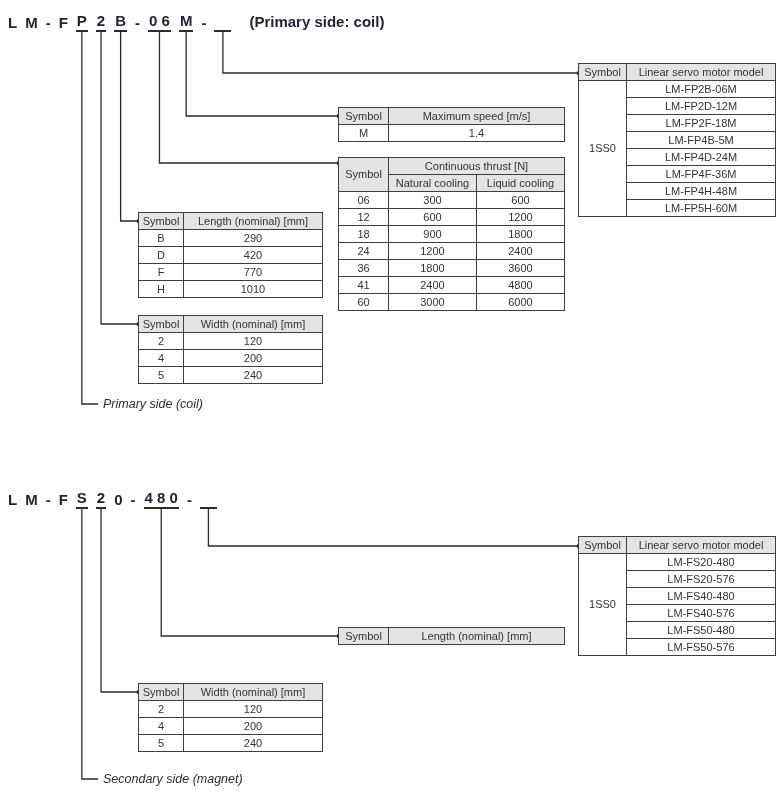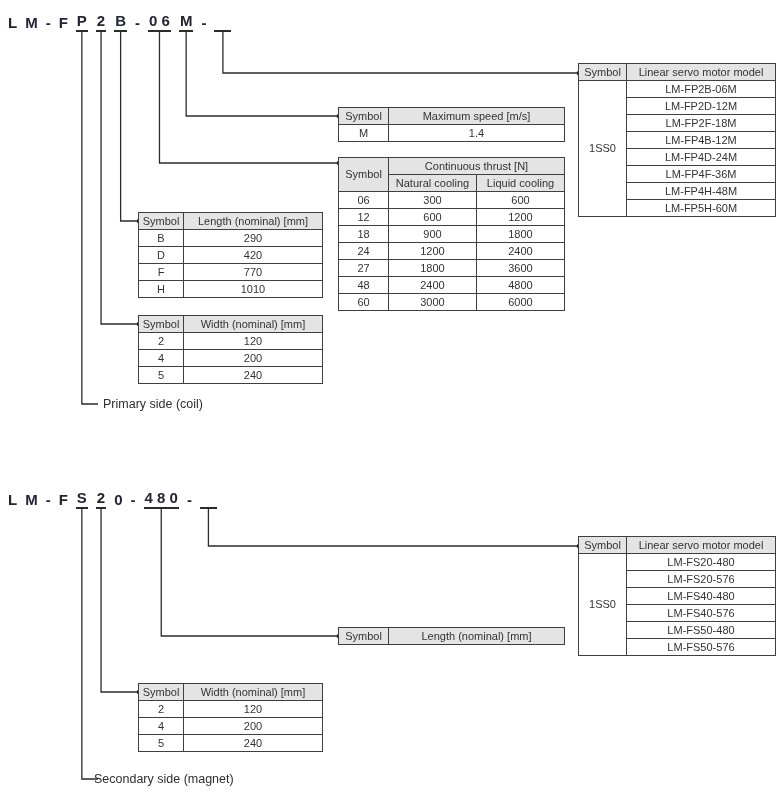--- a/index.html
+++ b/index.html
@@ -64,20 +64,21 @@
     overflow: hidden;
   }
   .tbl th { background: #e4e4e5; }
   .side-label {
     position: absolute;
     font-size: 12.5px;
     color: #2e2e2e;
     line-height: 16px;
     height: 16px;
     white-space: nowrap;
+    font-style: italic;
   }
 </style>
 </head>
 <body>
 
 <div class="canvas">
 
   <svg id="overlay" xmlns="http://www.w3.org/2000/svg">
       <polyline points="222.90625,31 222.90625,73 578,73" fill="none" stroke="#2b2b2b" stroke-width="1.3"></polyline>
       <circle cx="579.5" cy="73" r="2.6" fill="#1c1c1c"></circle>
@@ -105,20 +106,21 @@
     <span class="ch">-</span>
     <span class="ch">F</span>
     <span class="ch u" id="p-P">P</span>
     <span class="ch u" id="p-2">2</span>
     <span class="ch u" id="p-B">B</span>
     <span class="ch">-</span>
     <span class="ch u" id="p-06">0 6</span>
     <span class="ch u" id="p-M">M</span>
     <span class="ch">-</span>
     <span class="ch u blank" id="p-blank"></span>
+    <span class="note">(Primary side: coil)</span>
   </div>
 
   <table class="tbl" id="p-model-table" style="left:578px; top:63px;">
     <colgroup>
         <col style="width:48px">
         <col style="width:149px">
       </colgroup>
     <thead>
       <tr>
         <th>Symbol</th>
@@ -130,21 +132,21 @@
           <td rowspan="8">1SS0</td>
           <td>LM-FP2B-06M</td>
         </tr>
       <tr>
           <td>LM-FP2D-12M</td>
         </tr>
       <tr>
           <td>LM-FP2F-18M</td>
         </tr>
       <tr>
-          <td>LM-FP4B-12M</td>
+          <td>LM-FP4B-5M</td>
         </tr>
       <tr>
           <td>LM-FP4D-24M</td>
         </tr>
       <tr>
           <td>LM-FP4F-36M</td>
         </tr>
       <tr>
           <td>LM-FP4H-48M</td>
         </tr>
@@ -204,26 +206,26 @@
           <td>18</td>
           <td>900</td>
           <td>1800</td>
         </tr>
       <tr>
           <td>24</td>
           <td>1200</td>
           <td>2400</td>
         </tr>
       <tr>
-          <td>27</td>
+          <td>36</td>
           <td>1800</td>
           <td>3600</td>
         </tr>
       <tr>
-          <td>48</td>
+          <td>41</td>
           <td>2400</td>
           <td>4800</td>
         </tr>
       <tr>
           <td>60</td>
           <td>3000</td>
           <td>6000</td>
         </tr>
     </tbody>
   </table>
@@ -371,15 +373,15 @@
           <td>4</td>
           <td>200</td>
         </tr>
       <tr>
           <td>5</td>
           <td>240</td>
         </tr>
     </tbody>
   </table>
 
-  <div class="side-label" id="s-side-label" style="left:94px; top:771px;">Secondary side (magnet)</div>
+  <div class="side-label" id="s-side-label" style="left:103px; top:771px;">Secondary side (magnet)</div>
 
 </div>
 
 </body></html>

